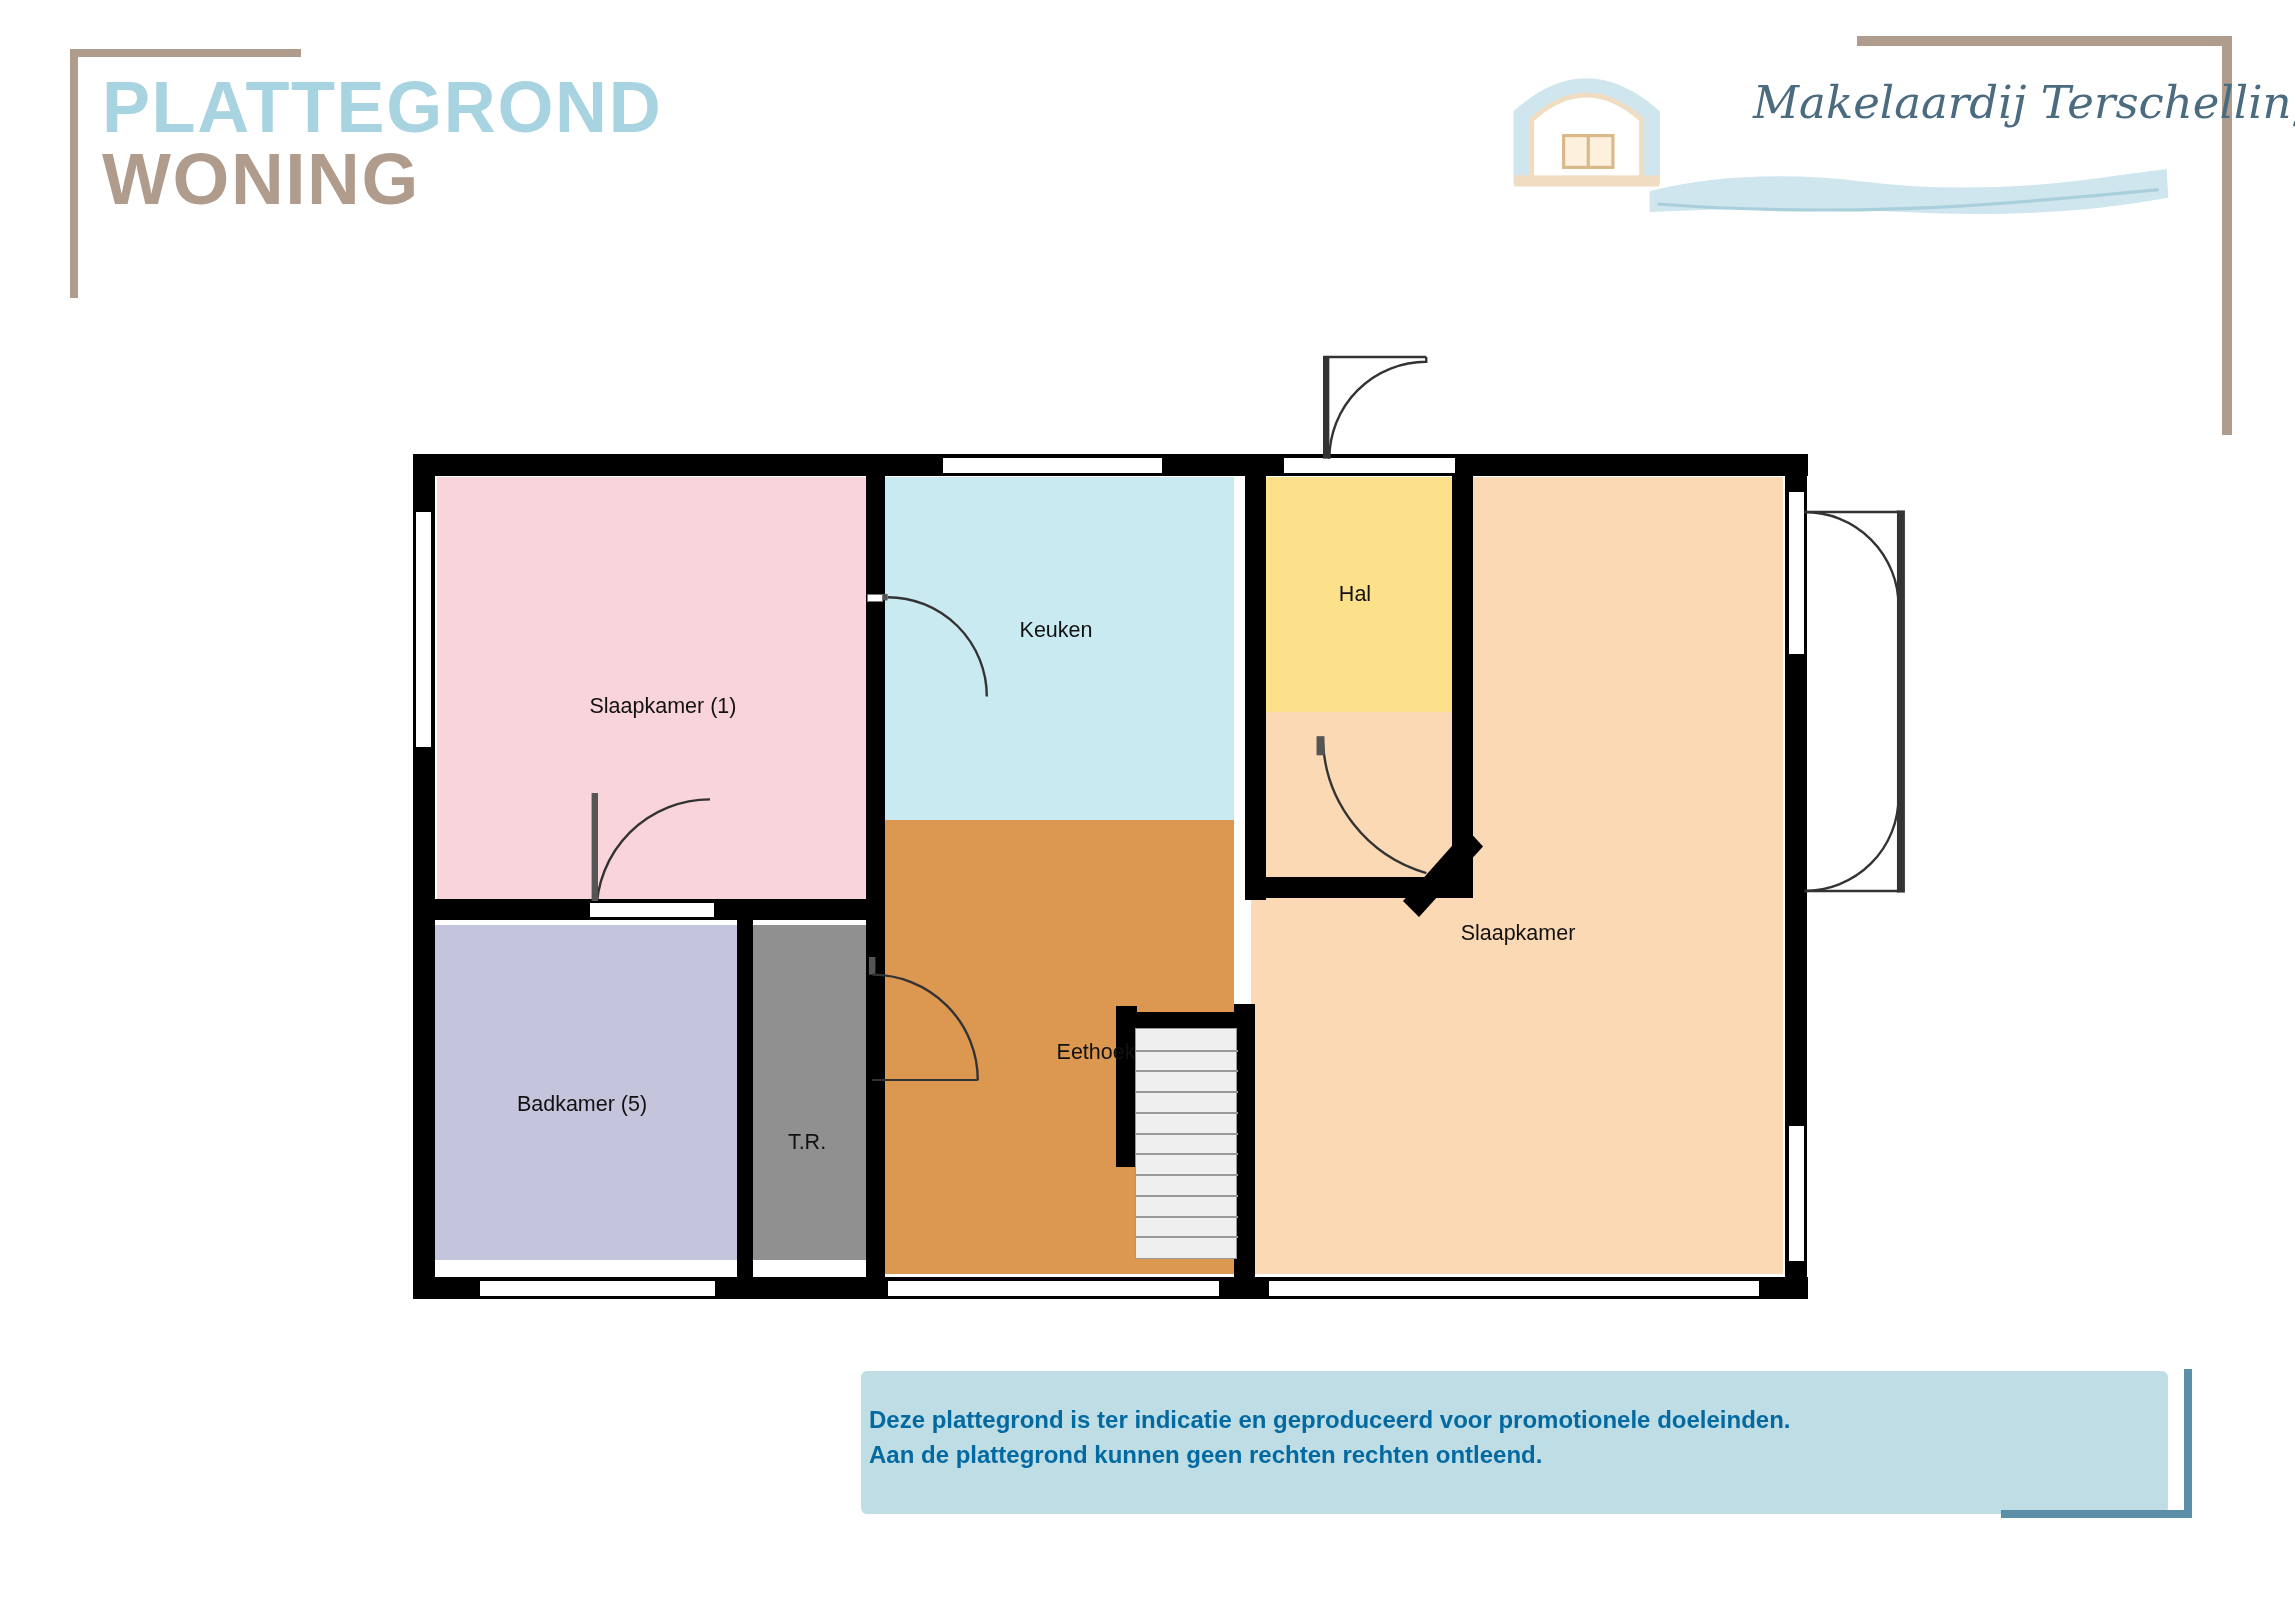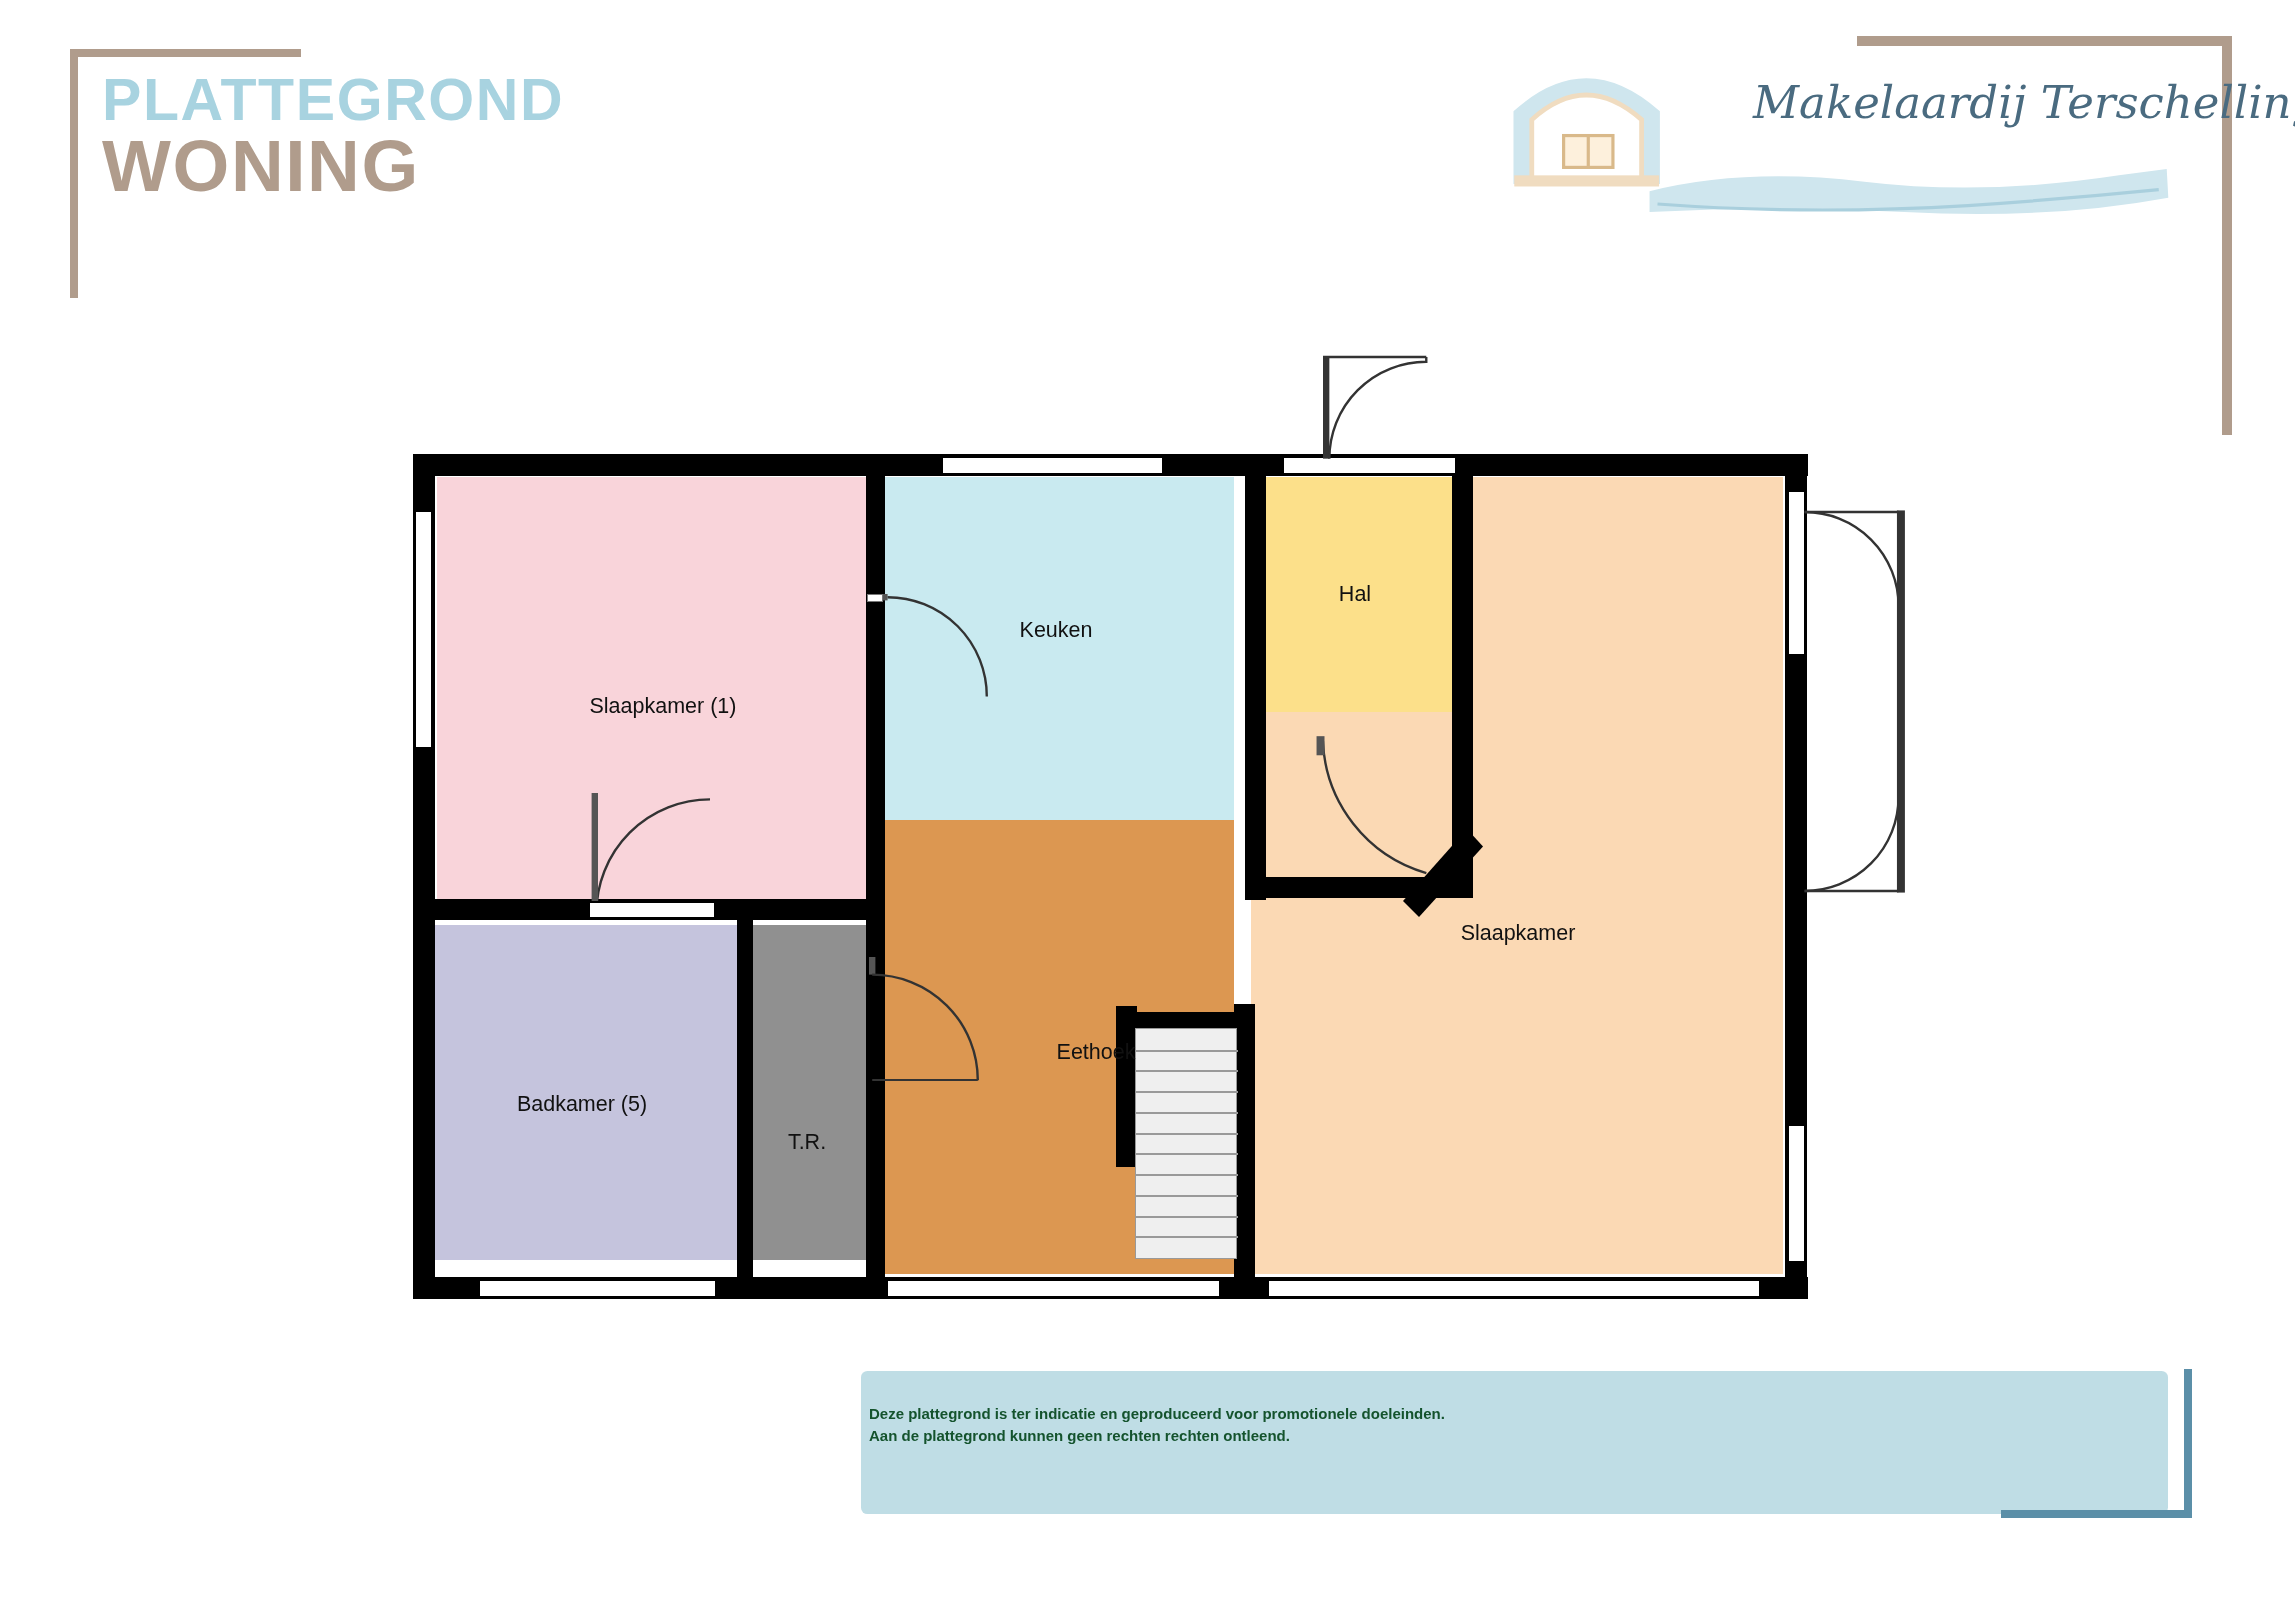--- a/index.html
+++ b/index.html
@@ -36,21 +36,21 @@
     background: #b09c8c;
   }
   #title-text {
     position: absolute;
     left: 102px; top: 72px;
     line-height: 0.98;
     letter-spacing: 0.8px;
   }
   #title-line1 {
     display: block;
-    font-size: 59px;
+    font-size: 72px;
     font-weight: bold;
     color: #a8d3e0;
     letter-spacing: 1.6px;
   }
   #title-line2 {
     display: block;
     font-size: 73px;
     font-weight: bold;
     color: #b09c8c;
     letter-spacing: 1.6px;
@@ -141,23 +141,23 @@
     position: absolute;
     left: 861px; top: 24px;
     width: 1307px; height: 143px;
     background: #bfdde5;
     border-radius: 6.4px;
   }
   #footer-text {
     position: absolute;
     left: 869px; top: 56px;
     width: 1291px;
-    font-size: 15px;
+    font-size: 24px;
     font-weight: bold;
-    color: #14532d;
+    color: #0369a1;
     line-height: 1.45;
   }
   #footer-bracket-right {
     position: absolute;
     left: 2184px; top: 22px;
     width: 8px; height: 147px;
     background: #5b8fa8;
   }
   #footer-bracket-bottom {
     position: absolute;

